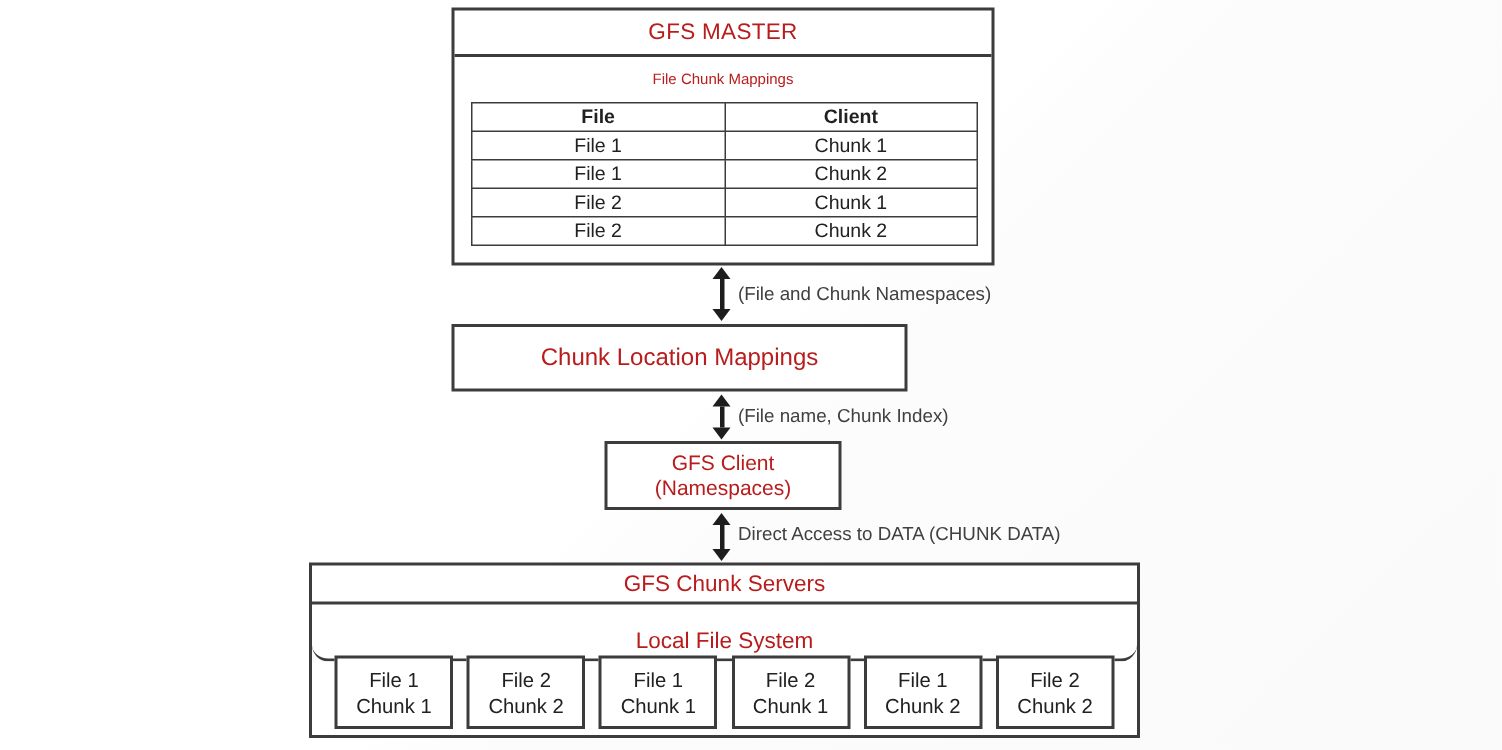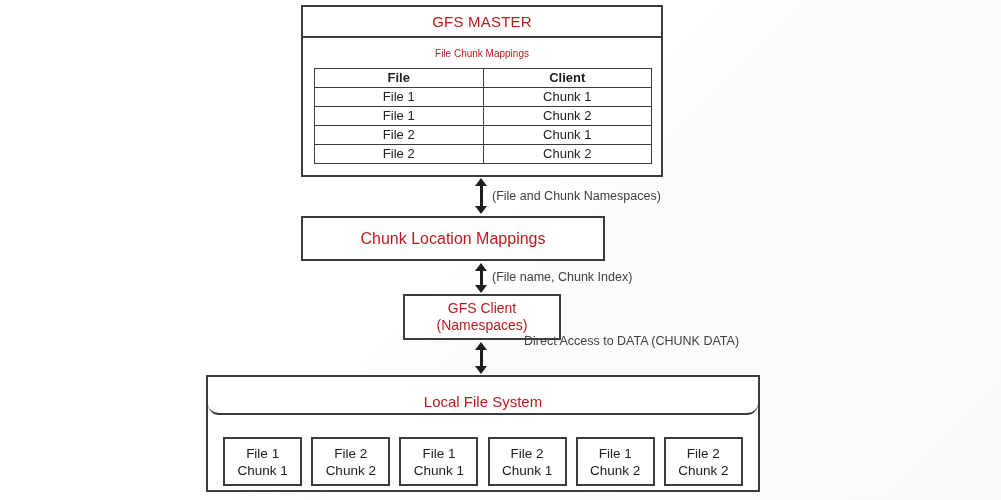--- a/index.html
+++ b/index.html
@@ -136,21 +136,21 @@
     left: 0;
     width: 100%;
     height: 26px;
     box-sizing: border-box;
     border-bottom: 2.5px solid #3c3c3c;
     display: flex;
     align-items: center;
     justify-content: center;
   }
   #servers-header { top: 0; }
-  #lfs-header { top: 12px; border-radius: 11px; }
+  #lfs-header { top: 38px; border-radius: 11px; }
   #servers-header .title-green, #lfs-header .title-green { font-size: 15px; }
 
   #chunk-row {
     position: absolute;
     left: 0;
     top: 52px;
     width: 100%;
     height: 65px;
     display: flex;
     align-items: center;
@@ -205,21 +205,21 @@
     font-weight: 500;
   }
 
   #arrow-1 { left: 474px; top: 178px; height: 36px; }
   #label-1 { left: 492px; top: 189px; }
 
   #arrow-2 { left: 474px; top: 263px; height: 30px; }
   #label-2 { left: 492px; top: 270px; }
 
   #arrow-3 { left: 474px; top: 342px; height: 32px; }
-  #label-3 { left: 492px; top: 334px; margin-left: 32px; }
+  #label-3 { left: 492px; top: 349px; }
 </style>
 </head>
 <body>
 
 <div class="bg-tint"></div>
 
 <div class="stage">
 
   <div class="box" id="master-box">
 
@@ -288,20 +288,23 @@
 
   <div class="arrow" id="arrow-3">
     <div class="head-up"></div>
     <div class="shaft"></div>
     <div class="head-down"></div>
   </div>
   <div class="arrow-label" id="label-3">Direct Access to DATA (CHUNK DATA)</div>
 
   <div class="box" id="servers-box">
 
+    <div id="servers-header">
+      <span class="title-green">GFS Chunk Servers</span>
+    </div>
 
     <div id="lfs-header">
       <span class="title-green">Local File System</span>
     </div>
 
     <div id="chunk-row">
       <div class="chunk-cell">
         <span>File 1</span>
         <span>Chunk 1</span>
       </div>

